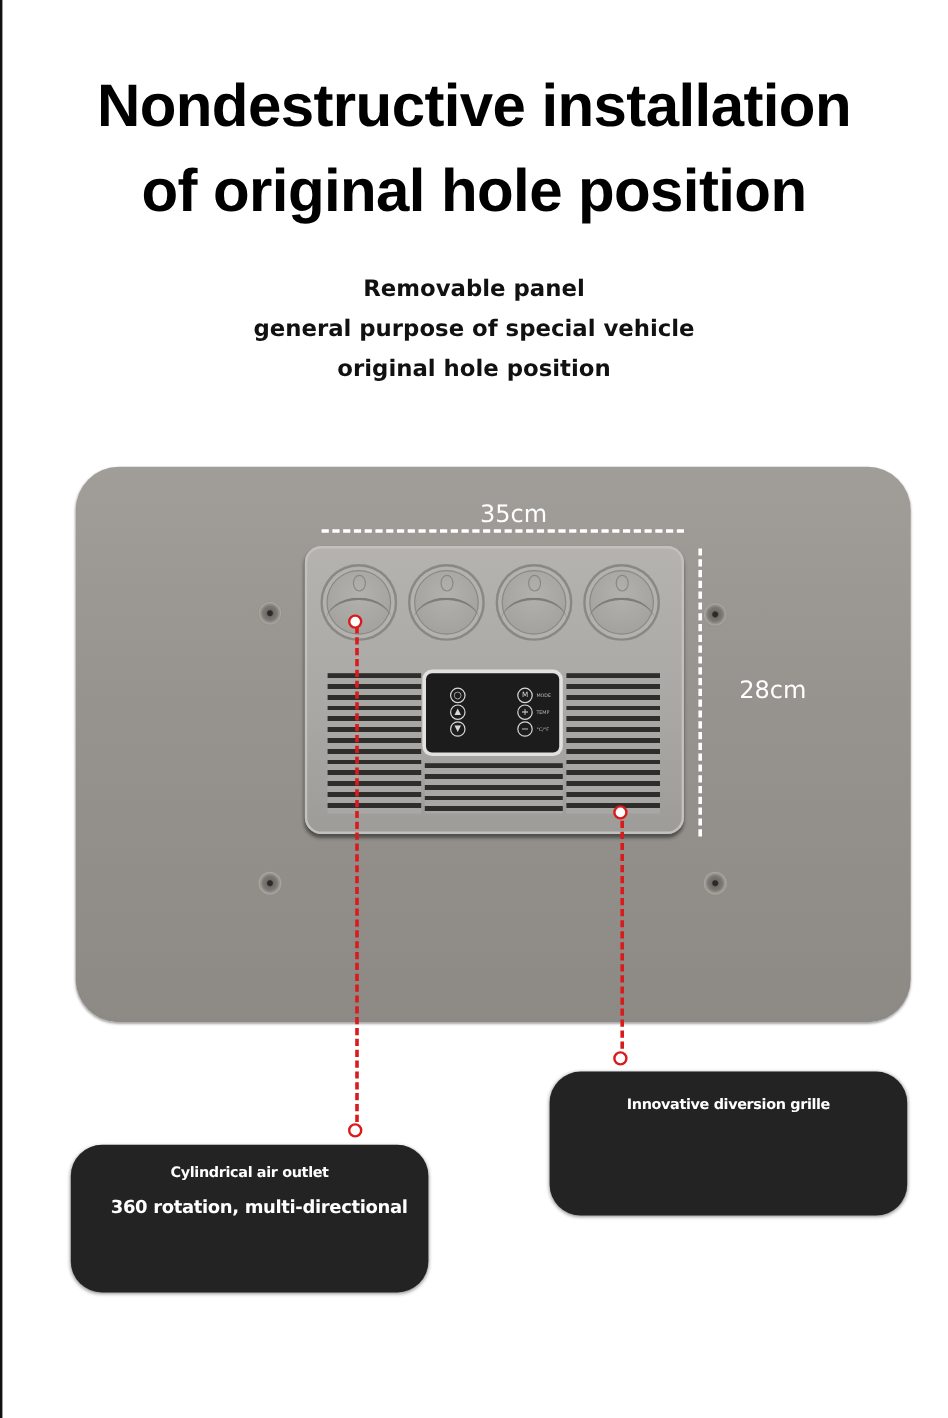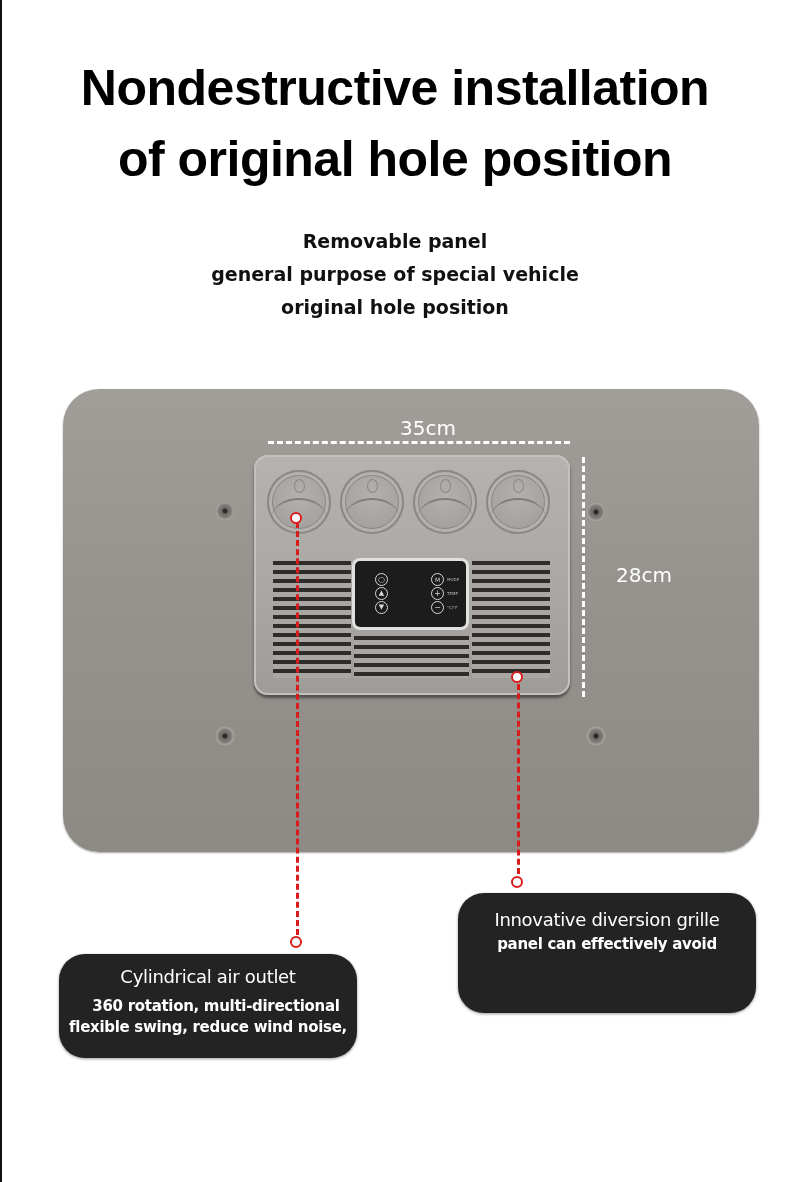--- a/index.html
+++ b/index.html
@@ -16,21 +16,21 @@
   .grille { position: absolute; background: repeating-linear-gradient(180deg,#2e2d2c 0 4px,#a9a7a4 4px 9px); }
   .ctrl { position: absolute; left: 355px; top: 561px; width: 111px; height: 66px; background: #1c1c1c; border-radius: 5px; box-shadow: 0 0 0 3px #e2e1df; }
   .btn { position: absolute; width: 11px; height: 11px; border-radius: 50%; border: 1.2px solid #d8d8d8; color: #d8d8d8; font-size: 8px; line-height: 11px; text-align: center; font-family: "DejaVu Sans", sans-serif; }
   .btn-label { position: absolute; color: #bdbdbd; font-size: 4px; font-family: "DejaVu Sans", sans-serif; line-height: 6px; }
   .dim-h { position: absolute; left: 268px; top: 441px; width: 302px; height: 0; border-top: 3px dashed #ffffff; }
   .dim-v { position: absolute; left: 582px; top: 457px; height: 240px; width: 0; border-left: 3px dashed #ffffff; }
   .dim-label { position: absolute; color: #ffffff; font-family: "DejaVu Sans", sans-serif; font-size: 20px; text-align: center; }
   .lead { position: absolute; width: 0; border-left: 3px dashed #d81c1c; }
   .dot { position: absolute; width: 8px; height: 8px; border-radius: 50%; border: 2.5px solid #d81c1c; background: #fff; }
   .callout { position: absolute; background: #232323; border-radius: 26px; color: #fff; text-align: center; font-family: "DejaVu Sans", sans-serif; box-shadow: 0 1px 3px rgba(0,0,0,0.4); }
-  .callout .ct { font-weight: normal; font-size: 18px; line-height: 28px; letter-spacing: -0.3px; }
+  .callout .ct { font-weight: bold; font-size: 12px; line-height: 28px; letter-spacing: -0.3px; }
   .callout .cb { font-weight: bold; font-size: 15px; line-height: 21px; letter-spacing: -0.3px; }
 </style>
 </head>
 <body>
 
 <div class="left-rule"></div>
 
 <div class="title" style="top:58px;">Nondestructive installation</div>
 <div class="title" style="top:129px;">of original hole position</div>
 
@@ -72,22 +72,20 @@
 <div class="dim-label" style="left:616px;top:563px;">28cm</div>
 
 <div class="lead" style="left:296px;top:522px;height:413px;"></div>
 <div class="dot" style="left:290px;top:512px;"></div>
 <div class="dot" style="left:290px;top:936px;"></div>
 
 <div class="lead" style="left:517px;top:684px;height:190px;"></div>
 <div class="dot" style="left:511px;top:671px;"></div>
 <div class="dot" style="left:511px;top:876px;"></div>
 
-<div class="callout" style="left:59px;top:954px;width:298px;height:104px;">
+<div class="callout" style="left:59px;top:954px;width:298px;height:123px;">
   <div class="ct" style="padding-top:9px;">Cylindrical air outlet</div>
   <div class="cb" style="margin-top:5px;padding-left:16px;">360 rotation, multi-directional</div>
-  <div class="cb">flexible swing, reduce wind noise,</div>
 </div>
 
 <div class="callout" style="left:458px;top:893px;width:298px;height:120px;">
   <div class="ct" style="padding-top:13px;">Innovative diversion grille</div>
-  <div class="cb">panel can effectively avoid</div>
 </div>
 
 </body></html>

